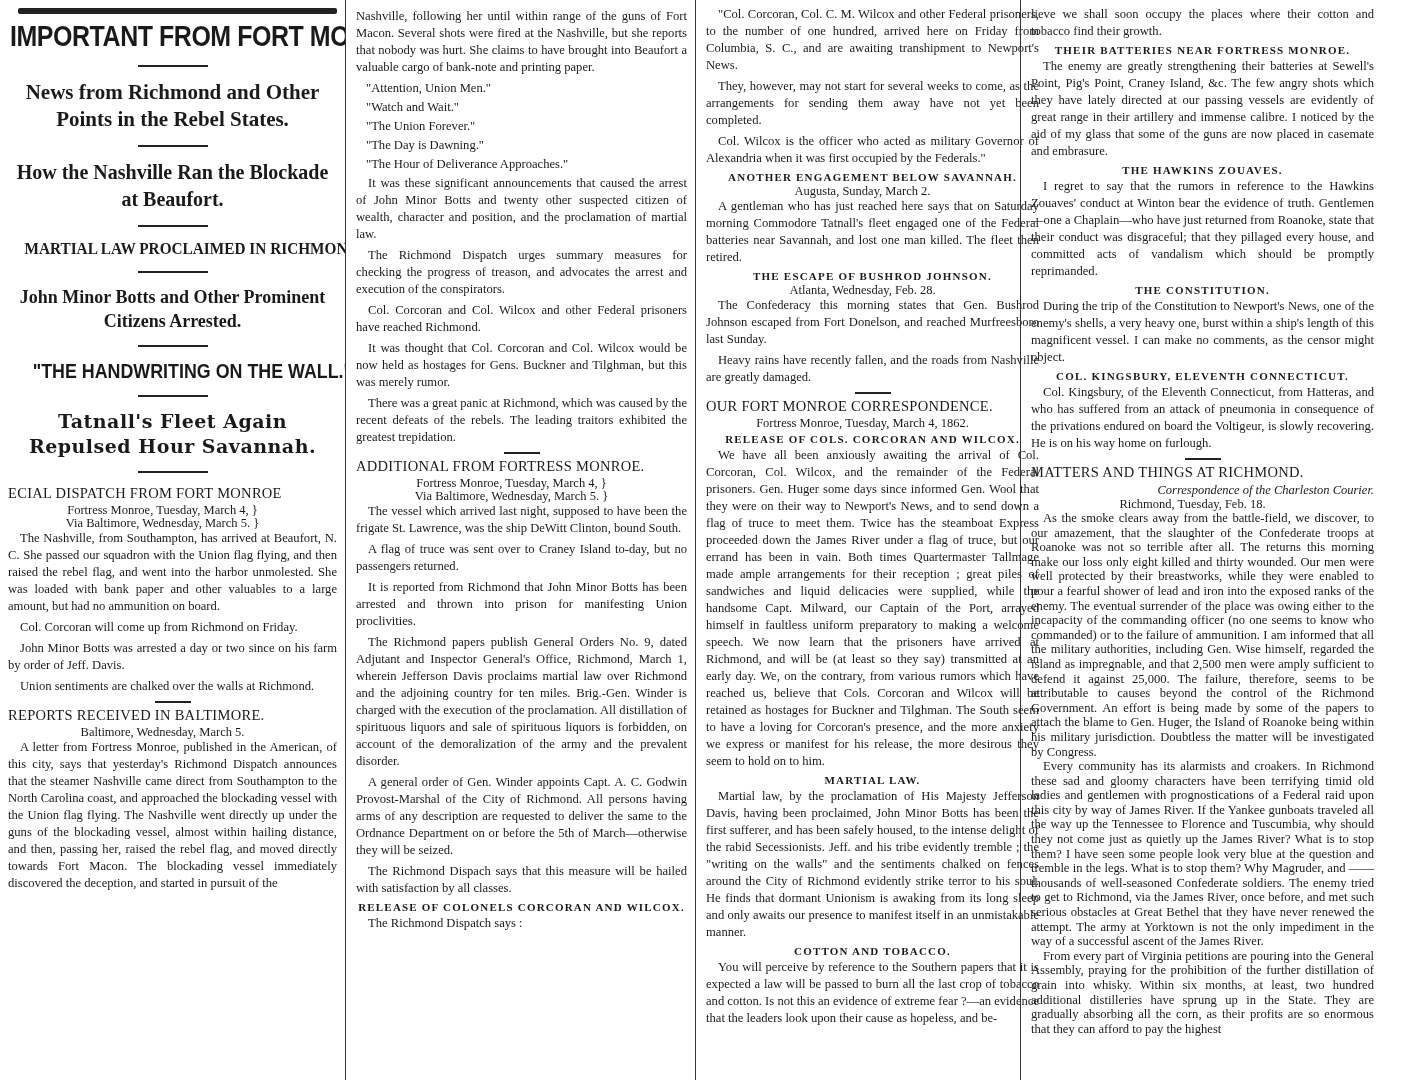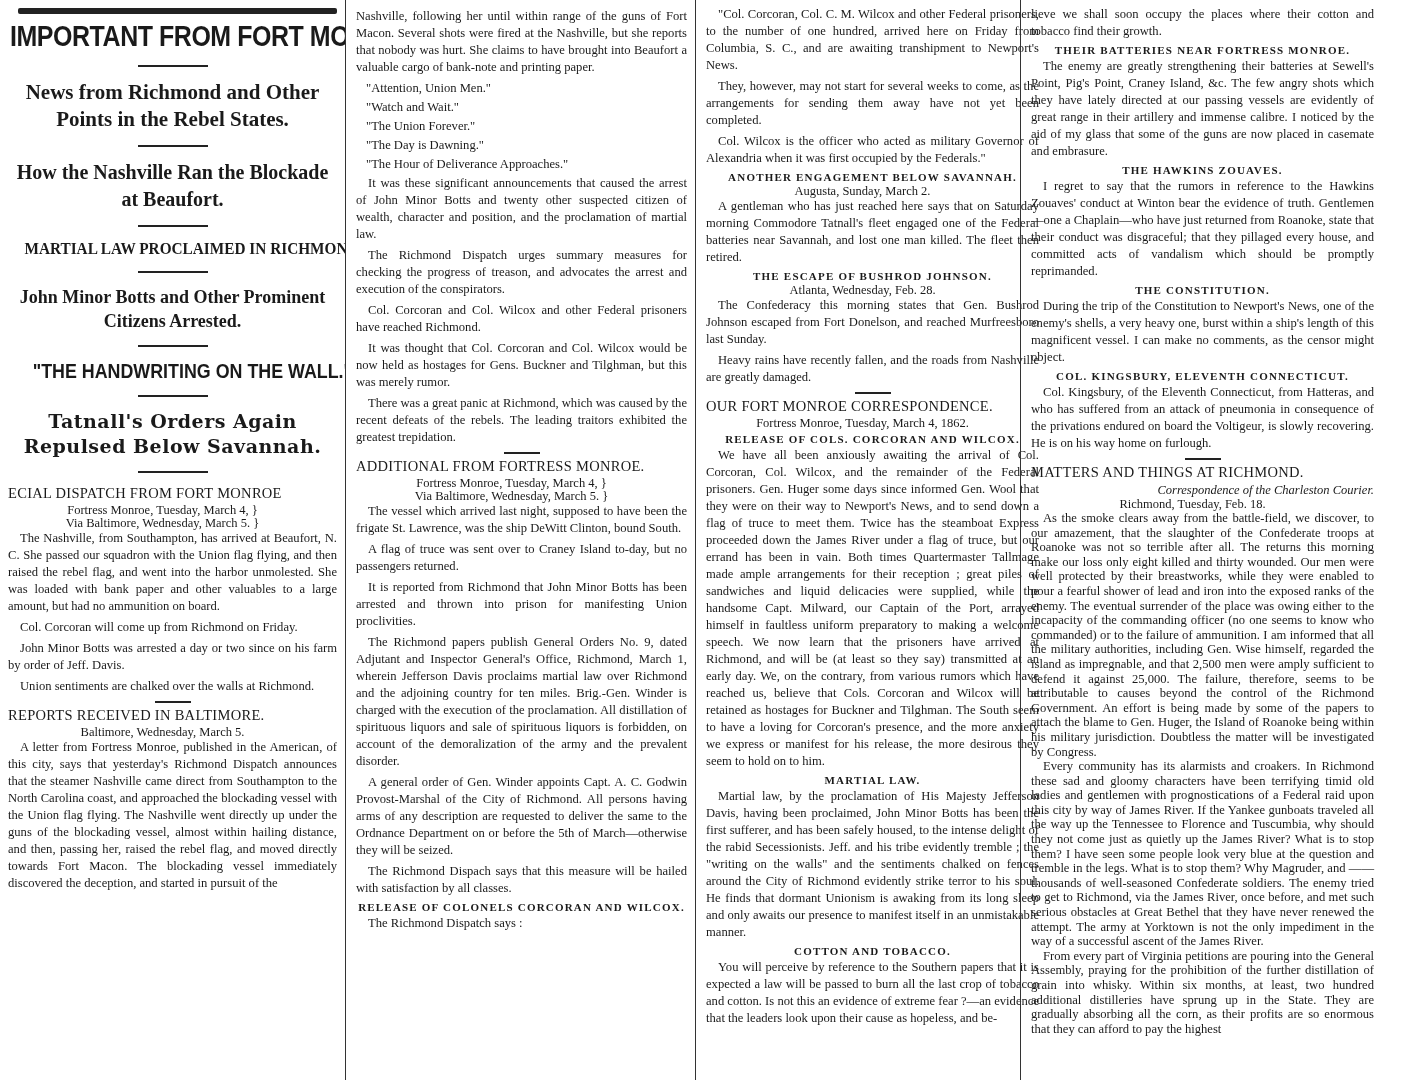--- a/index.html
+++ b/index.html
@@ -43,21 +43,21 @@
   <div class="h-sub">News from Richmond and Other Points in the Rebel States.</div>
   <div class="rule"></div>
   <div class="h-sub" style="font-size:20px;">How the Nashville Ran the Blockade at Beaufort.</div>
   <div class="rule"></div>
   <div class="h-caps">MARTIAL LAW PROCLAIMED IN RICHMOND.</div>
   <div class="rule"></div>
   <div class="h-sub" style="font-size:18px;line-height:24px;">John Minor Botts and Other Prominent Citizens Arrested.</div>
   <div class="rule"></div>
   <div class="h-sans">"THE HANDWRITING ON THE WALL."</div>
   <div class="rule"></div>
-  <div class="h-black">Tatnall's Orders Again Repulsed Below Savannah.</div>
+  <div class="h-black">Tatnall's Fleet Again Repulsed Hour Savannah.</div>
   <div class="rule"></div>
 
   <div class="sec">ECIAL DISPATCH FROM FORT MONROE</div>
   <div class="dateline">Fortress Monroe, Tuesday, March 4, }</div>
   <div class="dateline">Via Baltimore, Wednesday, March 5. }</div>
   <p>The Nashville, from Southampton, has arrived at Beaufort, N. C. She passed our squadron with the Union flag flying, and then raised the rebel flag, and went into the harbor unmolested. She was loaded with bank paper and other valuables to a large amount, but had no ammunition on board.</p>
   <p>Col. Corcoran will come up from Richmond on Friday.</p>
   <p>John Minor Botts was arrested a day or two since on his farm by order of Jeff. Davis.</p>
   <p>Union sentiments are chalked over the walls at Richmond.</p>
   <div class="rule sm"></div>

